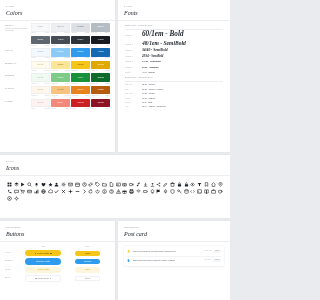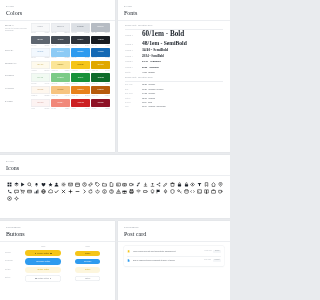--- a/index.html
+++ b/index.html
@@ -4,21 +4,21 @@
 <style>
   html,body{margin:0;padding:0;}
   body{
     width:230px;height:300px;overflow:hidden;
     background:#e9ebee;
     font-family:"Liberation Sans",sans-serif;
     -webkit-font-smoothing:antialiased;
   }
   .page{position:relative;width:230px;height:300px;}
 
-  .panel{position:absolute;background:#ffffff;box-shadow:0 0 1px rgba(0,0,0,0.10);}
+  .panel{position:absolute;background:#ffffff;box-shadow:0 0 1px rgba(0,0,0,0.10);font-style:italic;}
   .panel-head{padding:5px 6px 3px 6px;}
   .eyebrow{
     font-size:1.7px;letter-spacing:.25px;color:#9aa0a8;text-transform:uppercase;
     line-height:3px;
   }
   .panel-title{
     font-size:6px;color:#1d232b;font-weight:400;line-height:8px;margin-top:1px;
     font-family:"Liberation Serif",serif;
   }
   .rule{height:1px;background:#eceef1;margin:0;}

